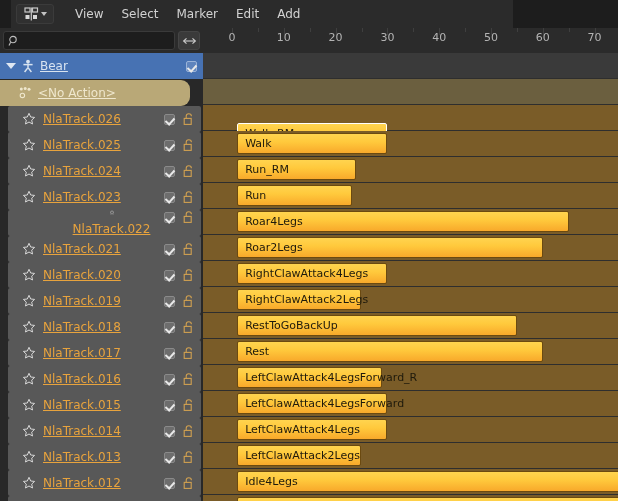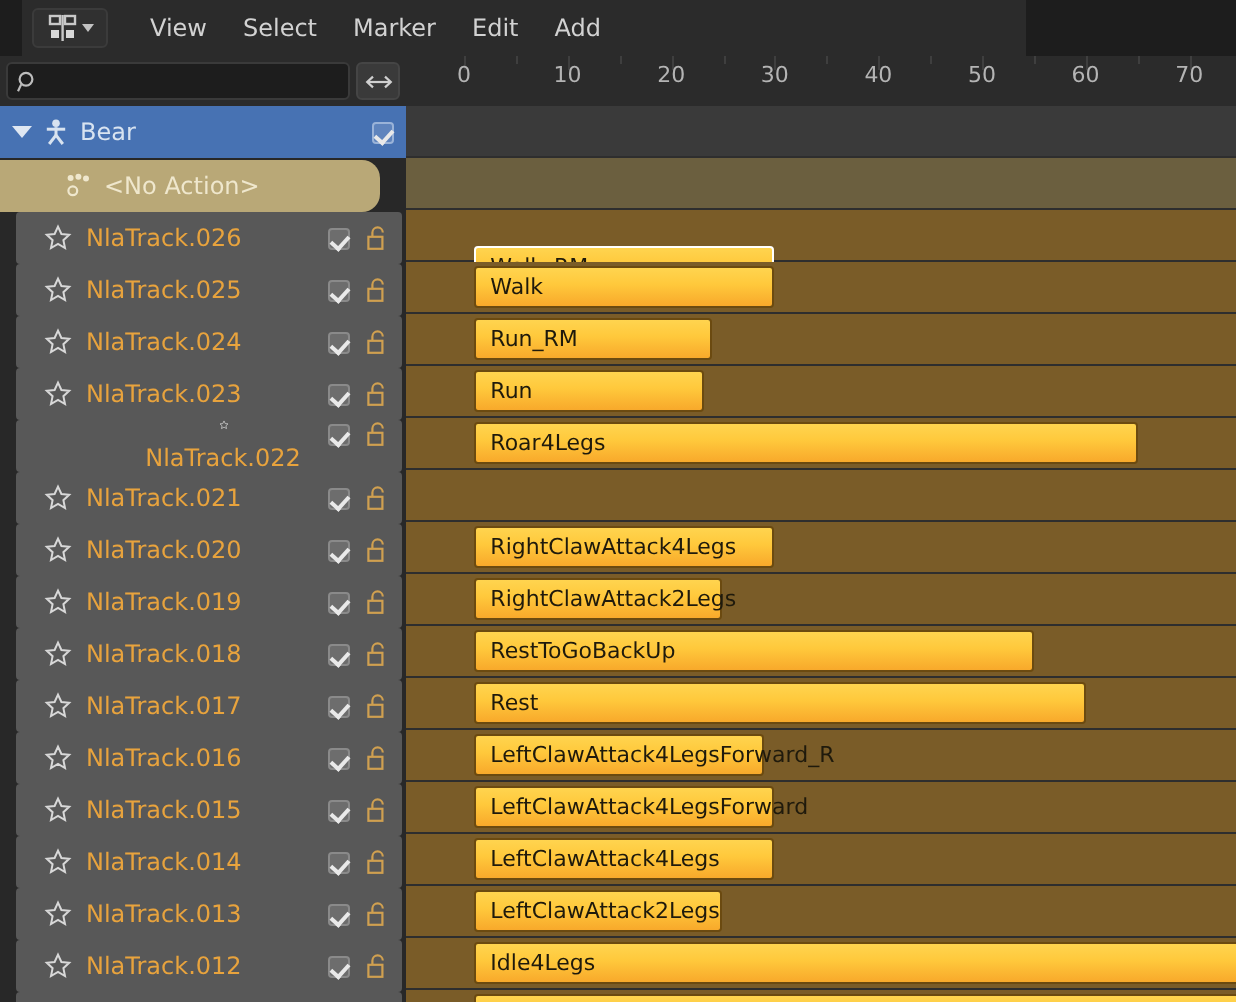--- a/index.html
+++ b/index.html
@@ -69,28 +69,28 @@
     background: #282828; overflow: hidden;
   }
   .ch-row {
     position: relative; height: 26px; display: flex; align-items: center;
     cursor: pointer;
   }
   .ch-object {
     background: #4772b3; padding-left: 6px; gap: 5px;
   }
   .ch-action {
-    background: #b9a877; padding-left: 32px; gap: 6px;
+    background: #b9a877; padding-left: 18px; gap: 6px;
     border-radius: 0 9px 9px 0; width: 190px; margin-top: 1px;
   }
   .ch-track {
     background: #585858; padding-left: 14px; gap: 7px;
     margin: 1px 2px 0 8px; border-radius: 2px; width: 193px;
   }
-  .ch-label { font-size: 12px; white-space: nowrap; }
+  .ch-label { font-size: 12px; white-space: nowrap; text-decoration: underline; }
   .ch-object .ch-label { color: #d8e3f0; }
   .ch-action .ch-label { color: #efe7cd; }
   .ch-track .ch-label { color: #e8a33d; }
   .tri-down {
     width: 0; height: 0; border-left: 5px solid transparent;
     border-right: 5px solid transparent; border-top: 6px solid #dfe7f2;
   }
   .ch-right {
     position: absolute; right: 6px; display: flex; align-items: center; gap: 6px;
   }
@@ -239,20 +239,23 @@
       <div class="strip" style="left: 34.18px; width: 115px; top: 132px;">
         <span class="strip-label">Run</span>
       </div>
       <div class="strip-row row-trk" style="top: 156px;"></div>
       <div class="row-sep" style="position: absolute; top: 181px;"></div>
       <div class="strip" style="left: 34.18px; width: 331.52px; top: 158px;">
         <span class="strip-label">Roar4Legs</span>
       </div>
       <div class="strip-row row-trk" style="top: 182px;"></div>
       <div class="row-sep" style="position: absolute; top: 207px;"></div>
+      <div class="strip" style="left: 34.18px; width: 305.62px; top: 184px;">
+        <span class="strip-label">Roar2Legs</span>
+      </div>
       <div class="strip-row row-trk" style="top: 208px;"></div>
       <div class="row-sep" style="position: absolute; top: 233px;"></div>
       <div class="strip" style="left: 34.18px; width: 150.22px; top: 210px;">
         <span class="strip-label">RightClawAttack4Legs</span>
       </div>
       <div class="strip-row row-trk" style="top: 234px;"></div>
       <div class="row-sep" style="position: absolute; top: 259px;"></div>
       <div class="strip" style="left: 34.18px; width: 124.32px; top: 236px;">
         <span class="strip-label">RightClawAttack2Legs</span>
       </div>

